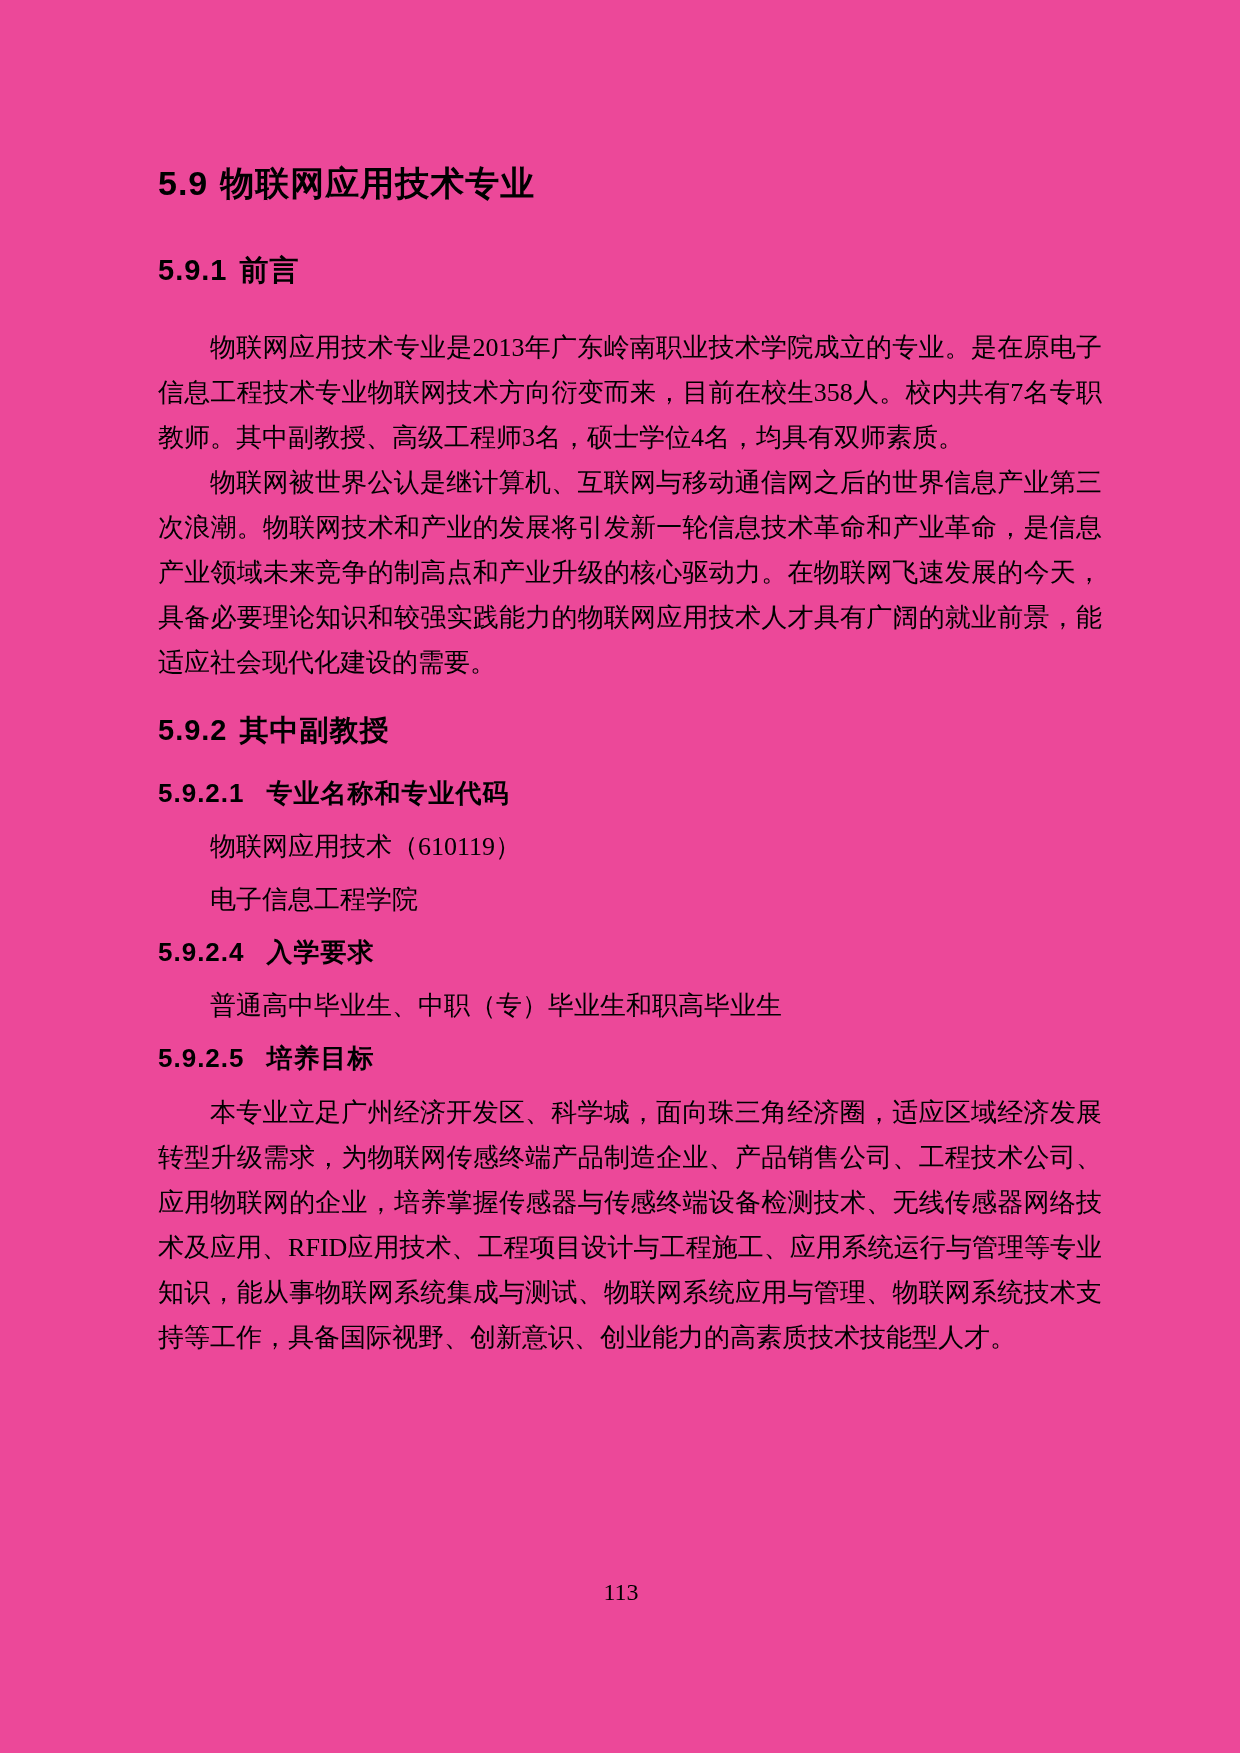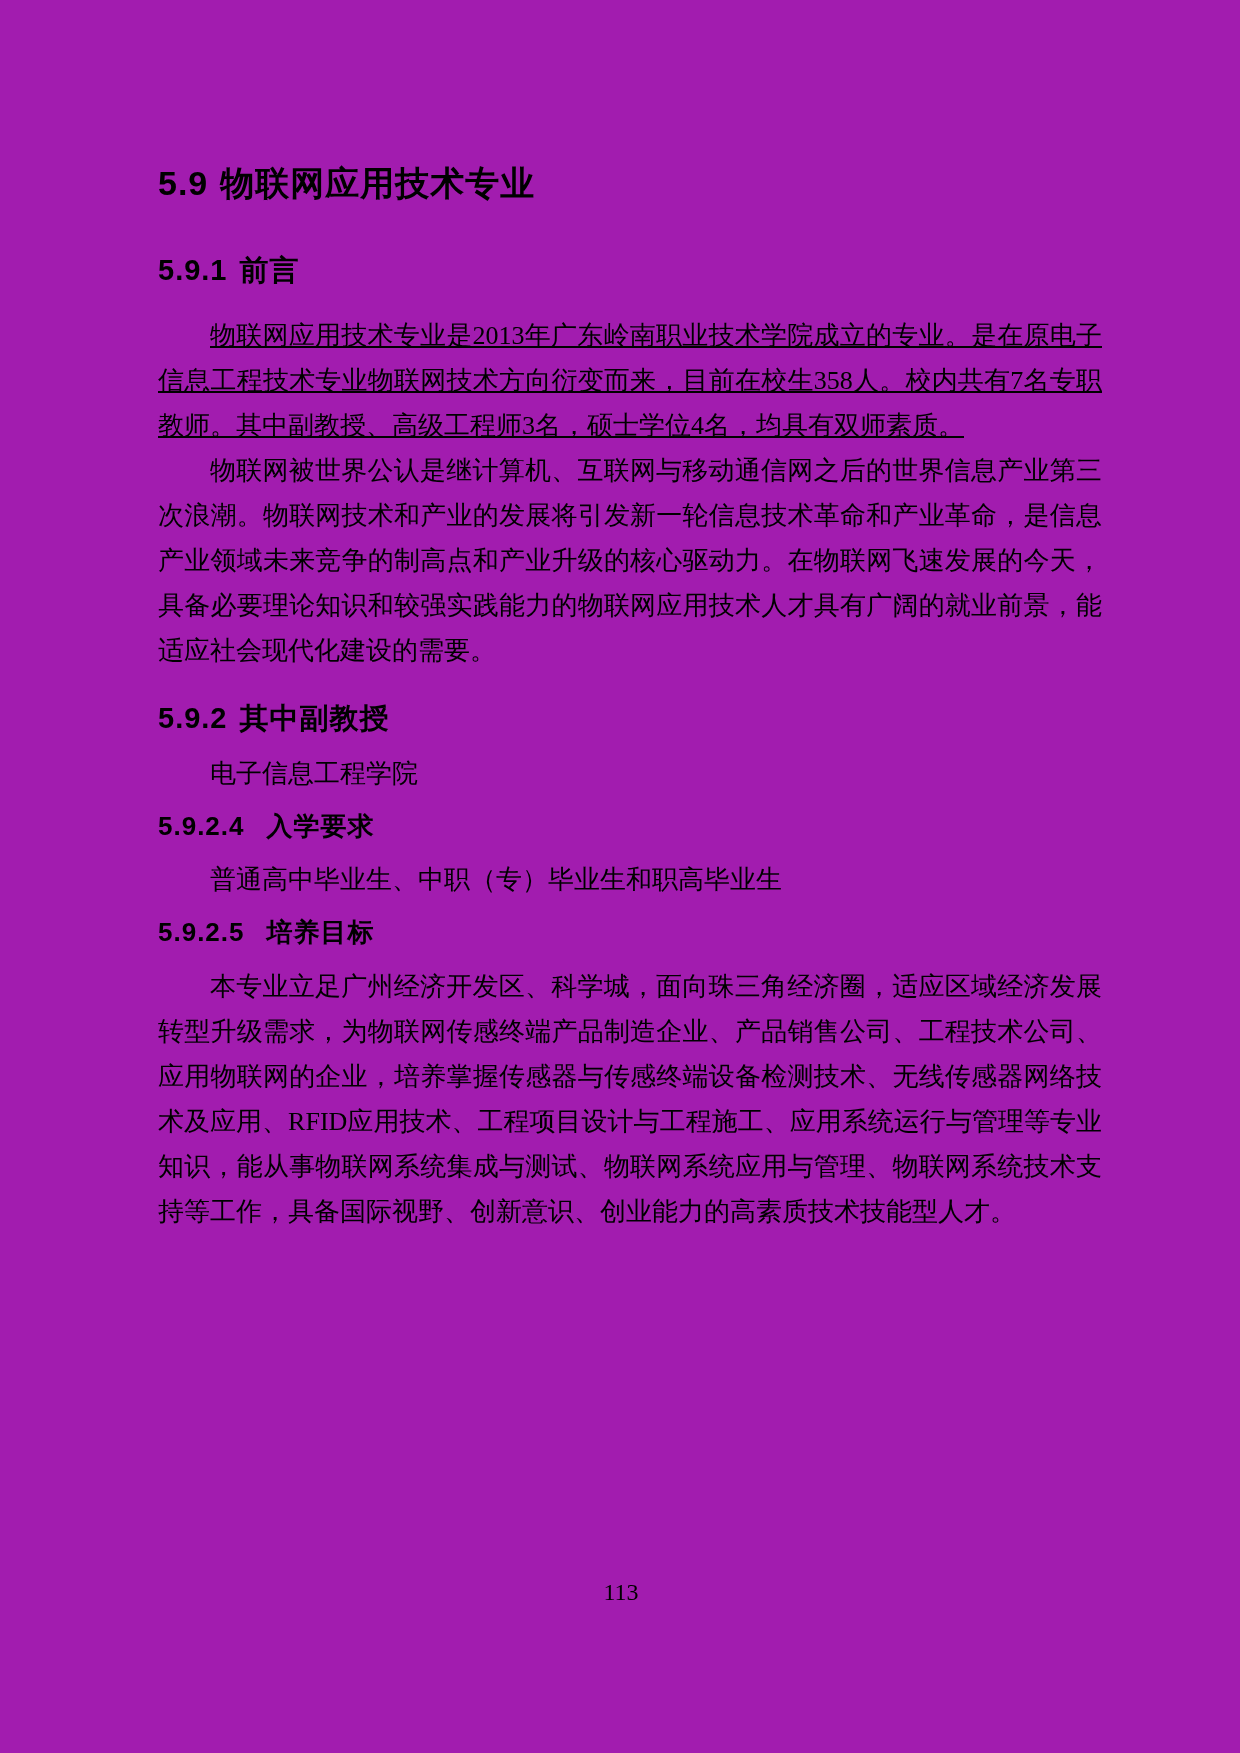--- a/index.html
+++ b/index.html
@@ -1,20 +1,20 @@
 <!DOCTYPE html>
 <html lang="zh"><head>
 <meta charset="utf-8">
 <style>
   html, body { margin: 0; padding: 0; background: #ffffff; }
   .page {
     position: relative;
     width: 1240px;
     height: 1753px;
-    background: #a21caf;
+    background: #ec4899;
     color: #000000;
     overflow: hidden;
   }
   .content {
     position: absolute;
     left: 158px;
     top: 0;
     width: 944px;
   }
   .h1 {
@@ -46,21 +46,21 @@
   .h1 .t, .h2 .t { margin-left: 12px; }
   .h3 .t { margin-left: 22px; }
   .para {
     margin: 0;
     font-family: "Liberation Serif", "DejaVu Serif", serif;
     font-size: 26px;
     line-height: 45px;
     text-align: justify;
     text-indent: 2em;
   }
-  .para.lead { margin-top: 24px; text-decoration: underline; }
+  .para.lead { margin-top: 36px; }
   .para.goal { margin-top: 15px; }
   .single {
     margin: 20px 0 0 0;
     font-family: "Liberation Serif", "DejaVu Serif", serif;
     font-size: 26px;
     line-height: 33px;
     text-indent: 2em;
     white-space: nowrap;
   }
   .page-number {
@@ -88,20 +88,26 @@
       <span class="num">5.9.1</span><span class="t">前言</span>
     </h2>
 
     <p class="para lead">物联网应用技术专业是2013年广东岭南职业技术学院成立的专业。是在原电子信息工程技术专业物联网技术方向衍变而来，目前在校生358人。校内共有7名专职教师。其中副教授、高级工程师3名，硕士学位4名，均具有双师素质。</p>
     <p class="para">物联网被世界公认是继计算机、互联网与移动通信网之后的世界信息产业第三次浪潮。物联网技术和产业的发展将引发新一轮信息技术革命和产业革命，是信息产业领域未来竞争的制高点和产业升级的核心驱动力。在物联网飞速发展的今天，具备必要理论知识和较强实践能力的物联网应用技术人才具有广阔的就业前景，能适应社会现代化建设的需要。</p>
 
     <h2 class="h2 mt-26">
       <span class="num">5.9.2</span><span class="t">其中副教授</span>
     </h2>
 
+    <section>
+      <h3 class="h3 first">
+        <span class="num">5.9.2.1</span><span class="t">专业名称和专业代码</span>
+      </h3>
+      <p class="single">物联网应用技术（610119）</p>
+    </section>
 
     <section>
       <p class="single">电子信息工程学院</p>
     </section>
 
 
     <section>
       <h3 class="h3">
         <span class="num">5.9.2.4</span><span class="t">入学要求</span>
       </h3>

